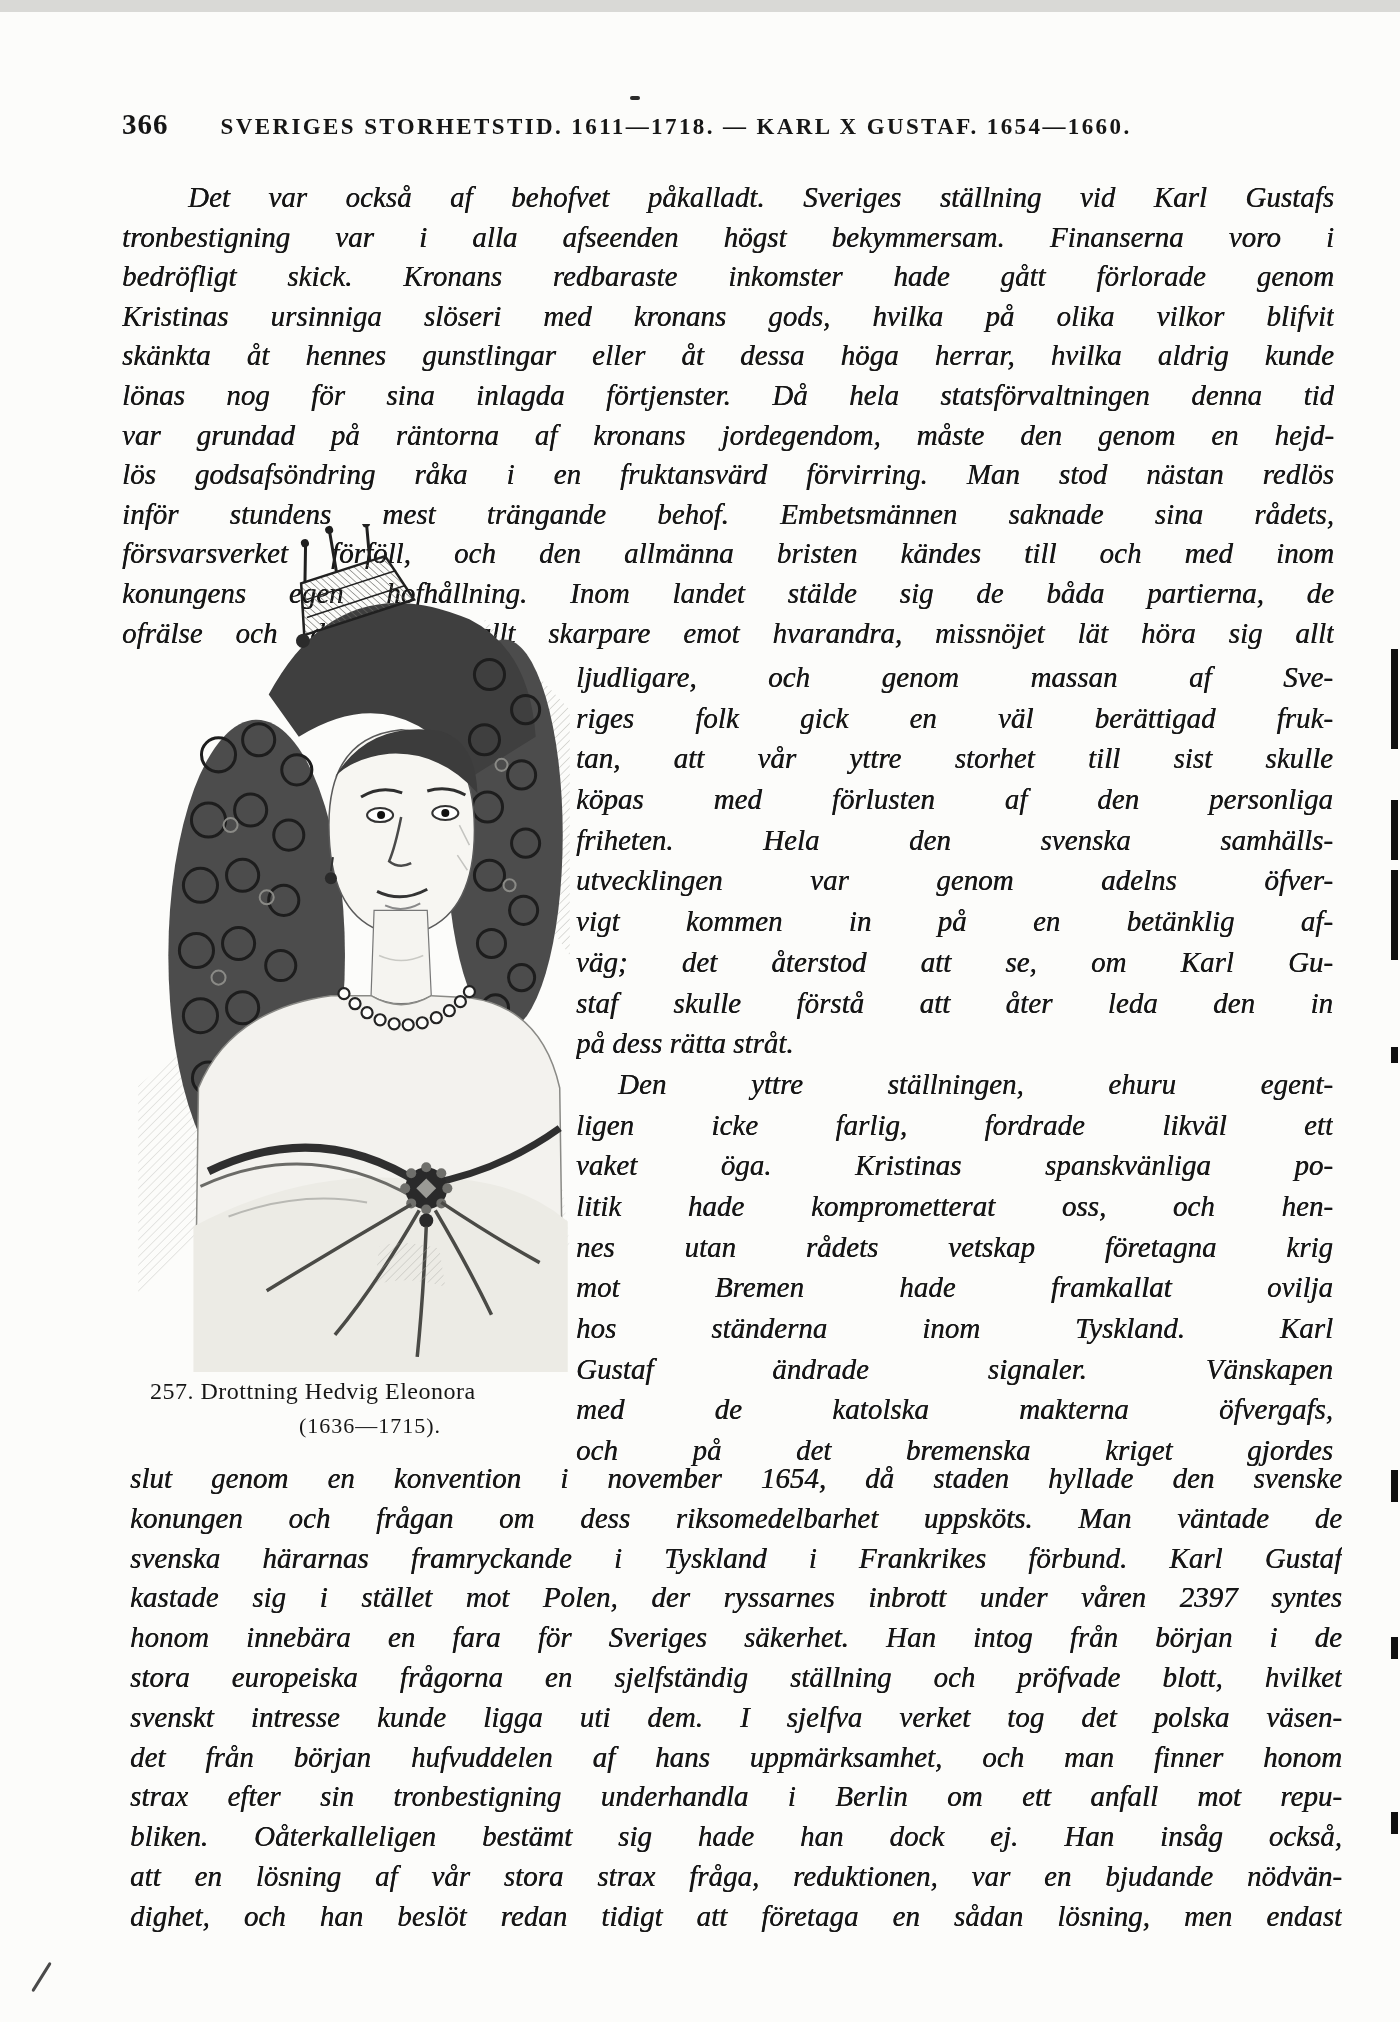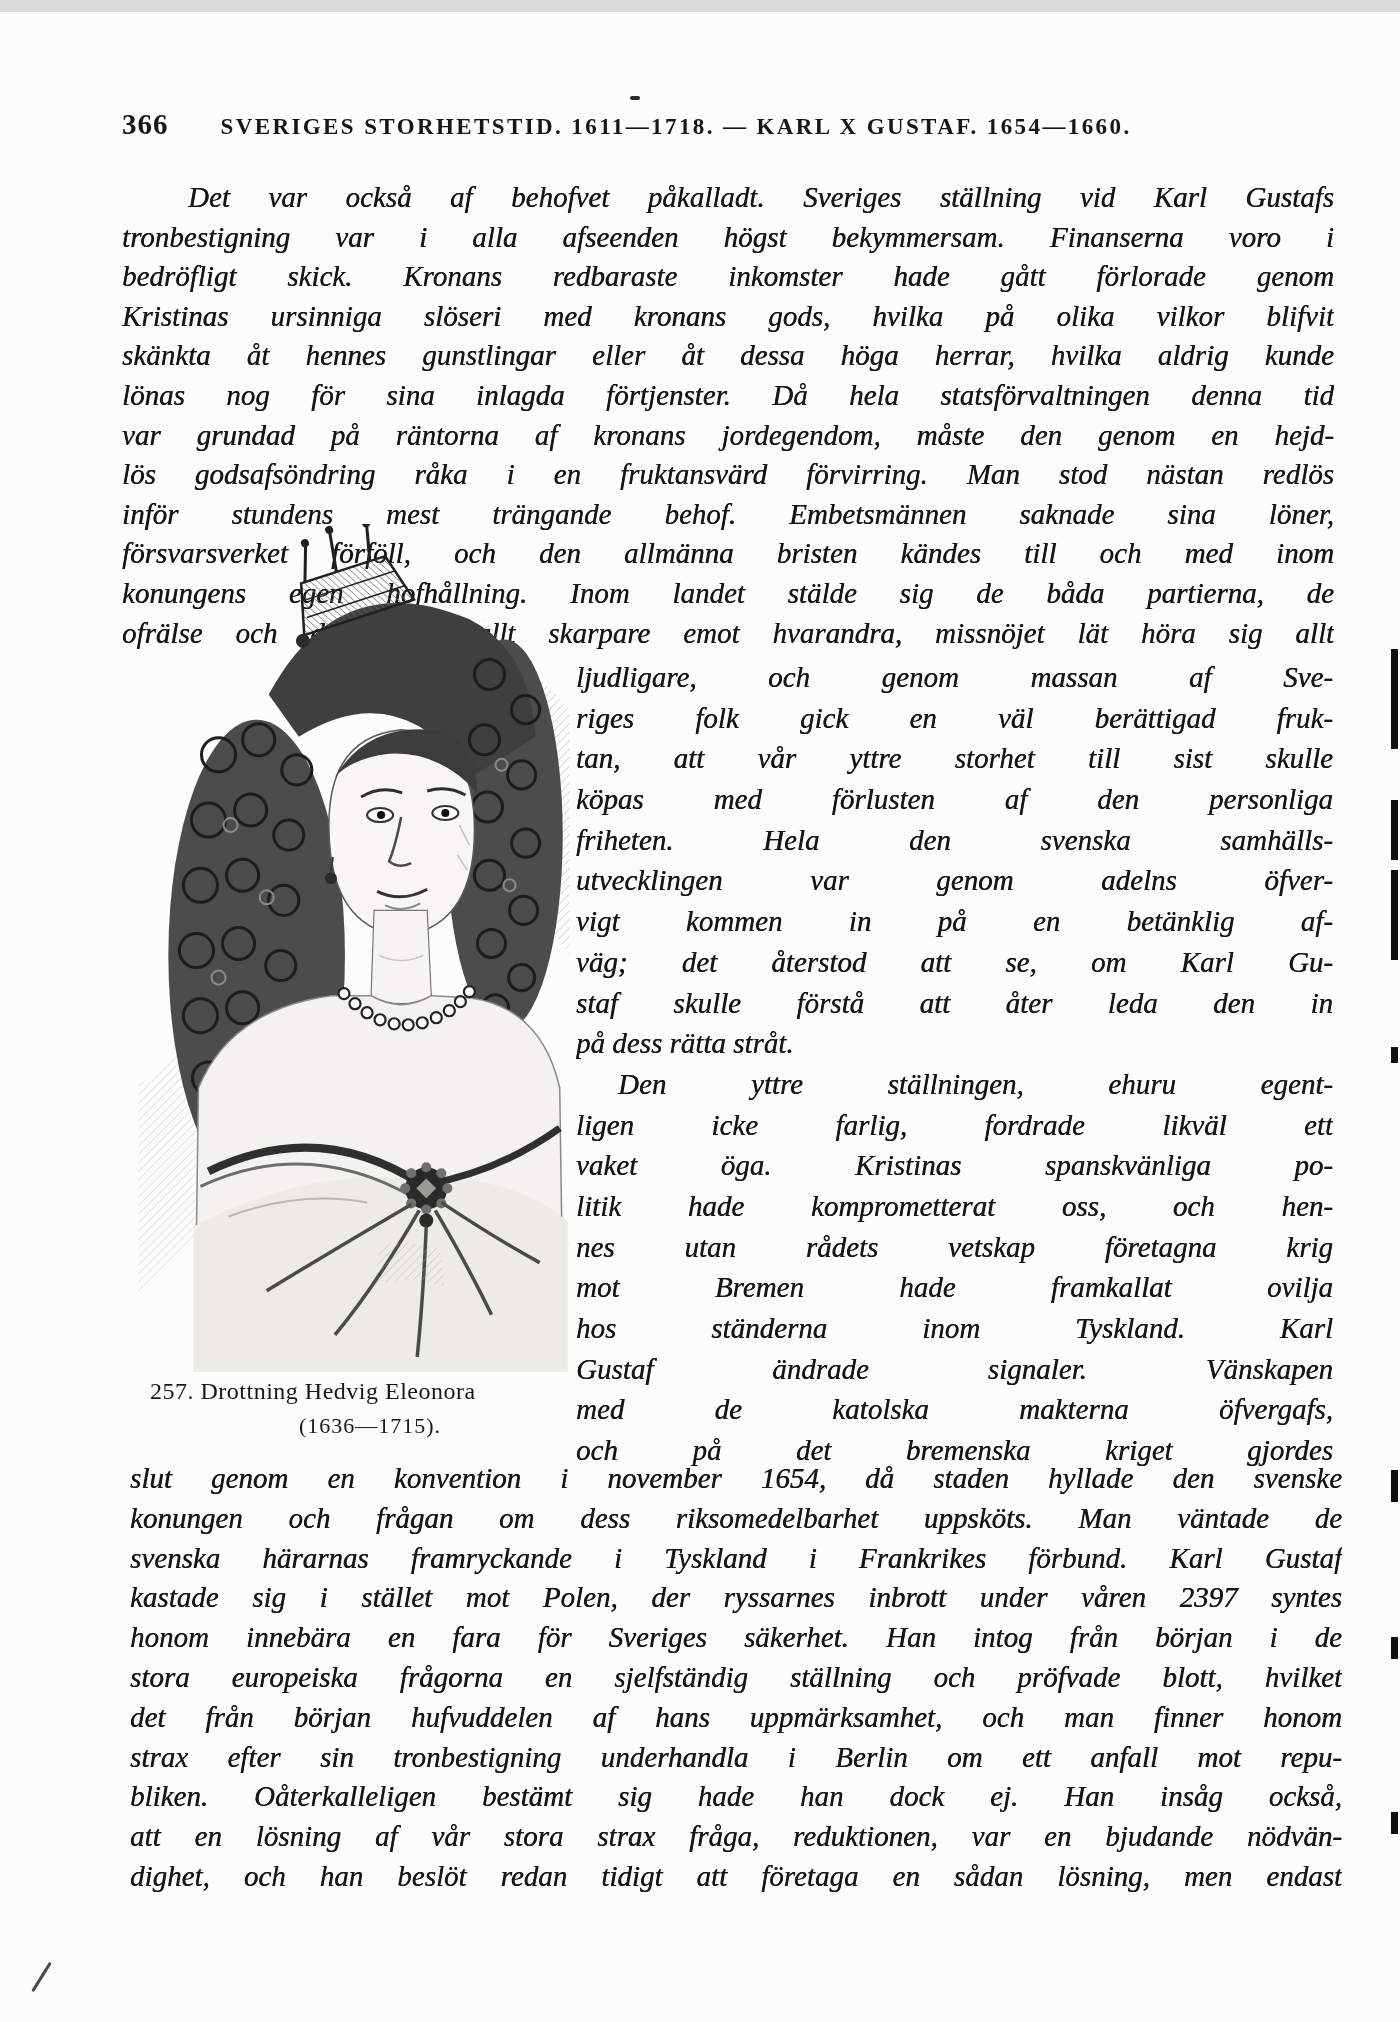--- a/index.html
+++ b/index.html
@@ -44,21 +44,21 @@
 
   <div class="tblock para1">
       <div class="tline indent">Det var också af behofvet påkalladt.  Sveriges ställning vid Karl Gustafs</div>
       <div class="tline">tronbestigning var i alla afseenden högst bekymmersam.  Finanserna voro i</div>
       <div class="tline">bedröfligt skick.  Kronans redbaraste inkomster hade gått förlorade genom</div>
       <div class="tline">Kristinas ursinniga slöseri med kronans gods, hvilka på olika vilkor blifvit</div>
       <div class="tline">skänkta åt hennes gunstlingar eller åt dessa höga herrar, hvilka aldrig kunde</div>
       <div class="tline">lönas nog för sina inlagda förtjenster.  Då hela statsförvaltningen denna tid</div>
       <div class="tline">var grundad på räntorna af kronans jordegendom, måste den genom en hejd-</div>
       <div class="tline">lös godsafsöndring råka i en fruktansvärd förvirring.  Man stod nästan redlös</div>
-      <div class="tline">inför stundens mest trängande behof.  Embetsmännen saknade sina löner,</div>
+      <div class="tline">inför stundens mest trängande behof.  Embetsmännen saknade sina rådets,</div>
       <div class="tline">försvarsverket förföll, och den allmänna bristen kändes till och med inom</div>
       <div class="tline">konungens egen hofhållning.  Inom landet stälde sig de båda partierna, de</div>
       <div class="tline">ofrälse och de frälse, allt skarpare emot hvarandra, missnöjet lät höra sig allt</div>
     </div>
 
   <svg class="portrait" viewBox="0 0 430 845" xmlns="http://www.w3.org/2000/svg">
     <defs>
       <pattern id="hatch" width="6" height="6" patternUnits="userSpaceOnUse" patternTransform="rotate(45)">
         <line x1="0" y1="0" x2="0" y2="6" stroke="#a9a9a4" stroke-width="1"></line>
       </pattern>
@@ -230,20 +230,21 @@
   <div class="cap1">257.  Drottning Hedvig Eleonora</div>
   <div class="cap2">(1636—1715).</div>
 
   <div class="tblock para3">
       <div class="tline">slut genom en konvention i november 1654, då staden hyllade den svenske</div>
       <div class="tline">konungen och frågan om dess riksomedelbarhet uppsköts.  Man väntade de</div>
       <div class="tline">svenska härarnas framryckande i Tyskland i Frankrikes förbund.  Karl Gustaf</div>
       <div class="tline">kastade sig i stället mot Polen, der ryssarnes inbrott under våren 2397 syntes</div>
       <div class="tline">honom innebära en fara för Sveriges säkerhet.  Han intog från början i de</div>
       <div class="tline">stora europeiska frågorna en sjelfständig ställning och pröfvade blott, hvilket</div>
+      <div class="tline">svenskt intresse kunde ligga uti dem.  I sjelfva verket tog det polska väsen-</div>
       <div class="tline">det från början hufvuddelen af hans uppmärksamhet, och man finner honom</div>
       <div class="tline">strax efter sin tronbestigning underhandla i Berlin om ett anfall mot repu-</div>
       <div class="tline">bliken.  Oåterkalleligen bestämt sig hade han dock ej.  Han insåg också,</div>
       <div class="tline">att en lösning af vår stora strax fråga, reduktionen, var en bjudande nödvän-</div>
       <div class="tline">dighet, och han beslöt redan tidigt att företaga en sådan lösning, men endast</div>
     </div>
 
   <div>
     <div class="edge-mark" style="left:1391px;top:637px;height:100px;"></div>
     <div class="edge-mark" style="left:1391px;top:788px;height:60px;"></div>

